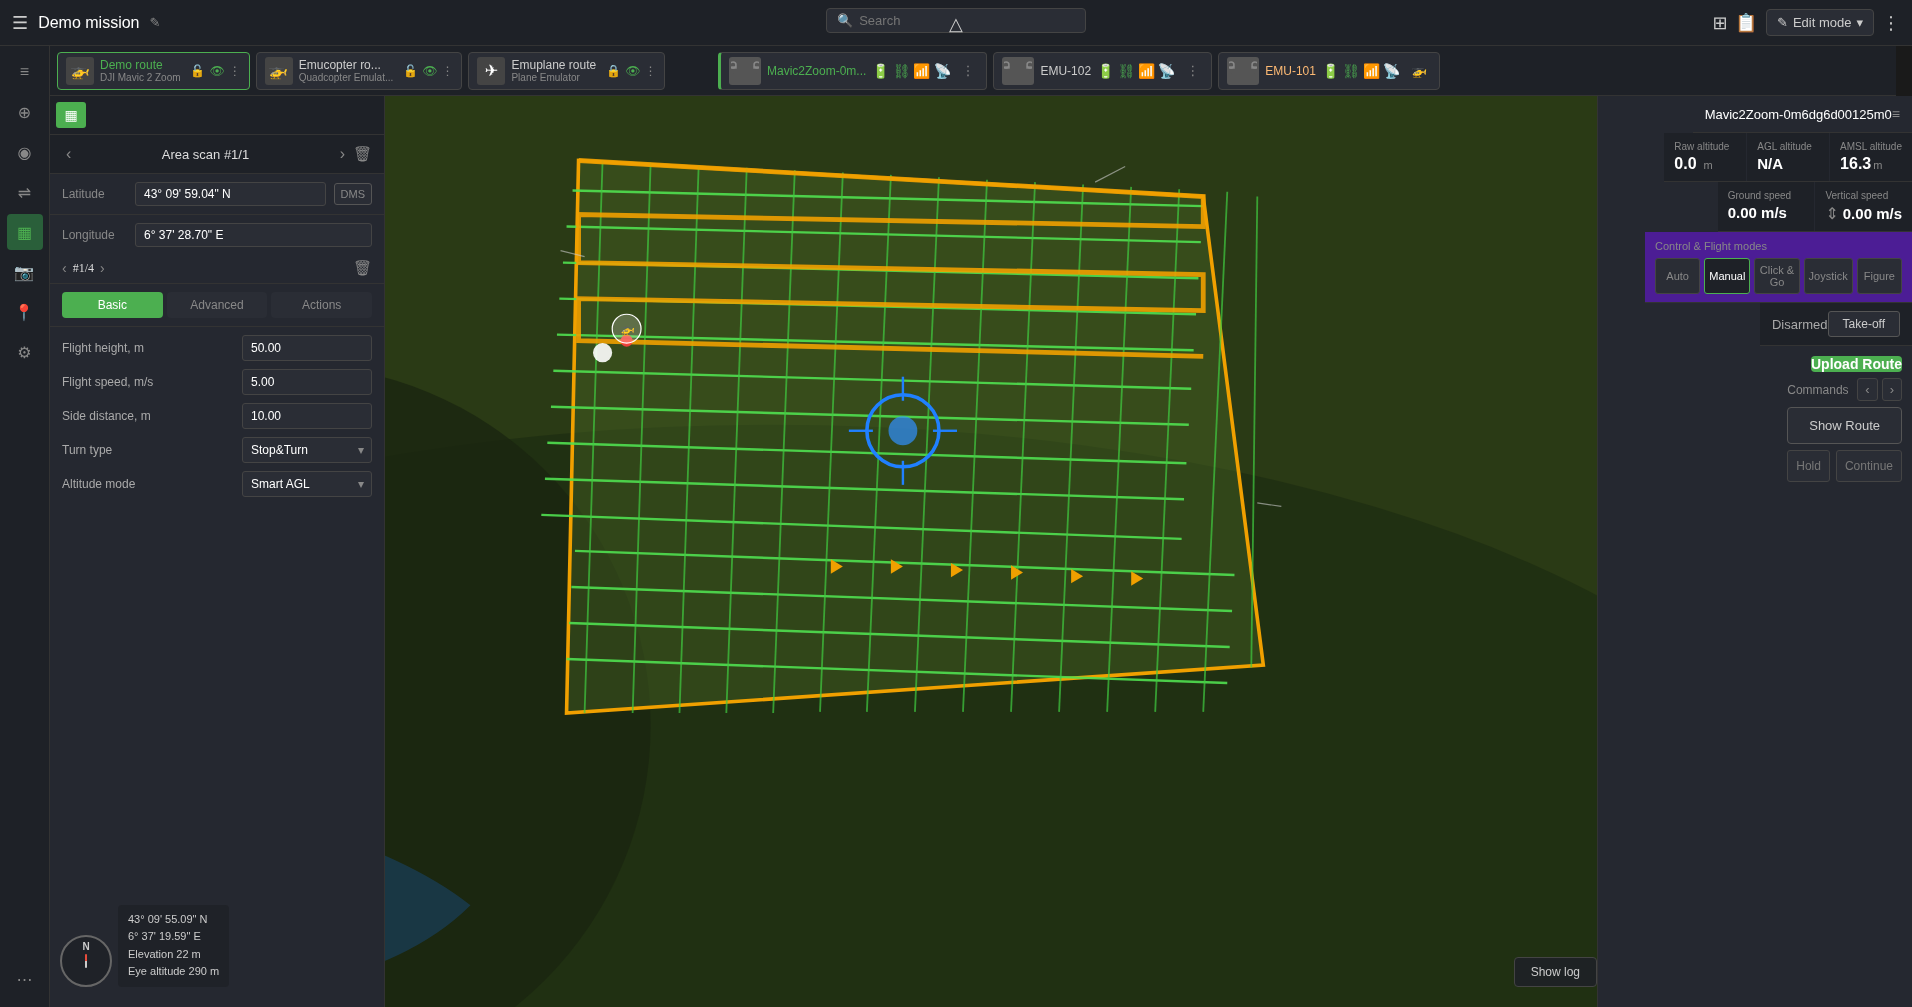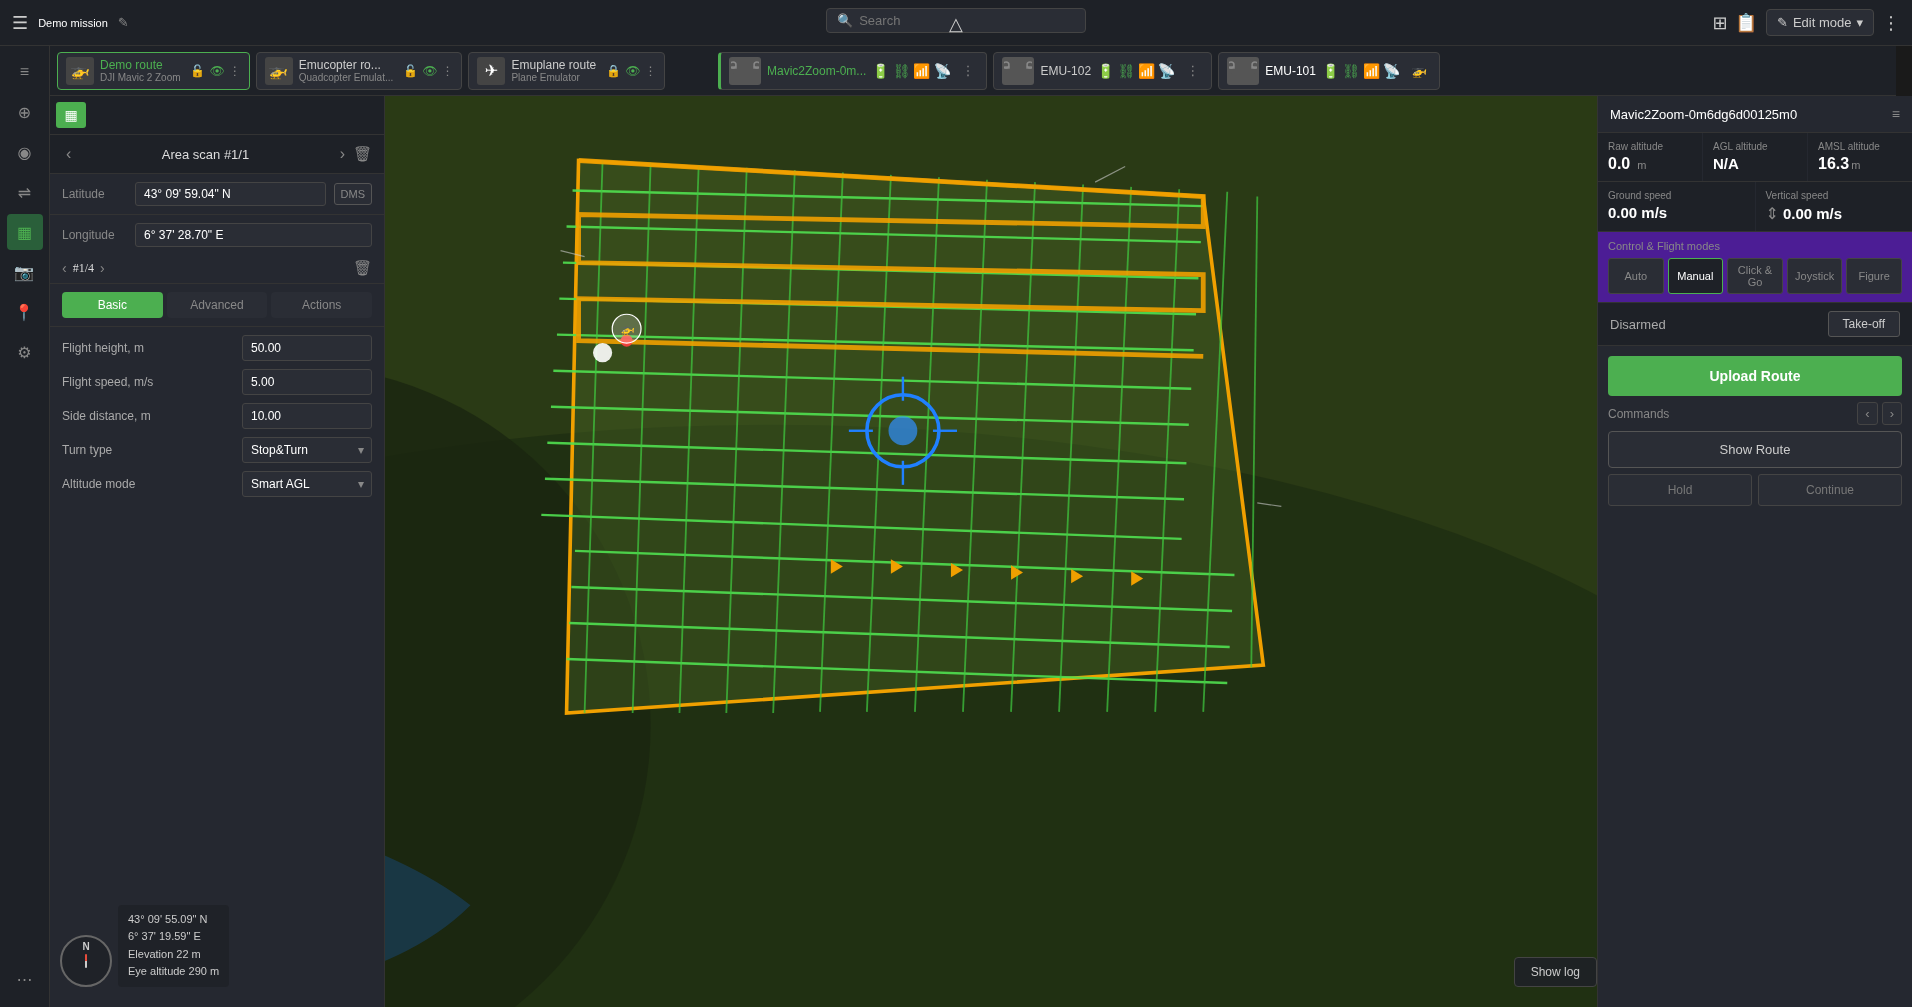--- a/index.html
+++ b/index.html
@@ -6,21 +6,21 @@
     body { width: 1912px; height: 1007px; overflow: hidden; background: #1a1a1a; font-family: 'Segoe UI', Arial, sans-serif; color: #fff; font-size: 13px; }
 
     
     .topbar {
       position: absolute; top: 0; left: 0; right: 0; height: 46px;
       background: #1e2127; display: flex; align-items: center;
       border-bottom: 1px solid #333; z-index: 100;
     }
     .topbar-left { display: flex; align-items: center; padding: 0 12px; gap: 10px; }
     .menu-icon { color: #ccc; font-size: 18px; cursor: pointer; }
-    .mission-title { color: #fff; font-size: 11px; font-weight: 500; }
+    .mission-title { color: #fff; font-size: 16px; font-weight: 500; }
     .edit-icon { color: #888; font-size: 13px; cursor: pointer; }
 
     .search-bar {
       position: absolute; left: 50%; transform: translateX(-50%);
       display: flex; align-items: center;
       background: #2a2d35; border: 1px solid #444; border-radius: 4px;
       padding: 4px 10px; gap: 6px; width: 260px; top: 8px;
     }
     .search-bar input { background: transparent; border: none; outline: none; color: #ccc; font-size: 13px; width: 100%; }
 
@@ -170,21 +170,21 @@
     .select-wrapper { position: relative; width: 130px; }
     .select-wrapper::after {
       content: '▾'; position: absolute; right: 8px; top: 50%; transform: translateY(-50%);
       color: #888; font-size: 12px; pointer-events: none;
     }
 
     
     .right-panel {
       position: absolute; top: 96px; right: 0; width: 315px; bottom: 0;
       background: #252830; border-left: 1px solid #333; z-index: 50;
-      display: flex; flex-direction: column;
+      display: flex; flex-direction: column; align-items: flex-end;
     }
     .drone-header {
       padding: 10px 12px; border-bottom: 1px solid #333;
       display: flex; align-items: center; justify-content: space-between;
     }
     .drone-header-name { color: #fff; font-size: 13px; font-weight: 500; }
     .drone-header-icon { color: #888; cursor: pointer; font-size: 14px; }
 
     
     .telemetry-grid {
@@ -237,21 +237,21 @@
       padding: 8px 12px; border-bottom: 1px solid #333; background: #1e2127;
     }
     .armed-status { color: #aaa; font-size: 13px; }
     .takeoff-btn {
       background: #2a2d35; border: 1px solid #555; border-radius: 3px;
       color: #ccc; padding: 5px 14px; font-size: 12px; cursor: pointer;
     }
 
     
     .upload-btn {
-      margin: 10px 10px 6px 10px; padding: 12px;
+      margin: 10px 10px 6px 10px; 
       background: #4caf50; border: none; border-radius: 4px;
       color: #fff; font-size: 14px; font-weight: 600; cursor: pointer; text-align: center;
     }
     .commands-section { padding: 0 10px; }
     .commands-header {
       display: flex; align-items: center; justify-content: space-between;
       margin-bottom: 6px; color: #888; font-size: 12px;
     }
     .cmd-arrows { display: flex; gap: 4px; }
     .cmd-arrow {
@@ -417,21 +417,21 @@
     <div class="drone-avatar">
       <svg width="28" height="22" viewBox="0 0 28 22">
           <rect x="2" y="8" width="24" height="6" rx="2" fill="#555"></rect>
           <rect x="0" y="6" width="6" height="3" rx="1" fill="#777"></rect>
           <rect x="22" y="6" width="6" height="3" rx="1" fill="#777"></rect>
           <circle cx="2" cy="5" r="3" fill="none" stroke="#888" stroke-width="1.5"></circle>
           <circle cx="26" cy="5" r="3" fill="none" stroke="#888" stroke-width="1.5"></circle>
         </svg>
     </div>
     <div class="drone-info">
-      <span class="drone-name" style="color:#ffffff;">EMU-101</span>
+      <span class="drone-name" style="color:#fdba74;">EMU-101</span>
     </div>
     <div class="drone-icons">
       <span class="d-icon">🔋</span>
       <span class="d-icon">⛓</span>
       <span class="d-icon">📶</span>
       <span class="d-icon">📡</span>
     </div>
     <span class="drone-more" style="margin-left:auto;">🚁</span>
   </div>
 </div>

